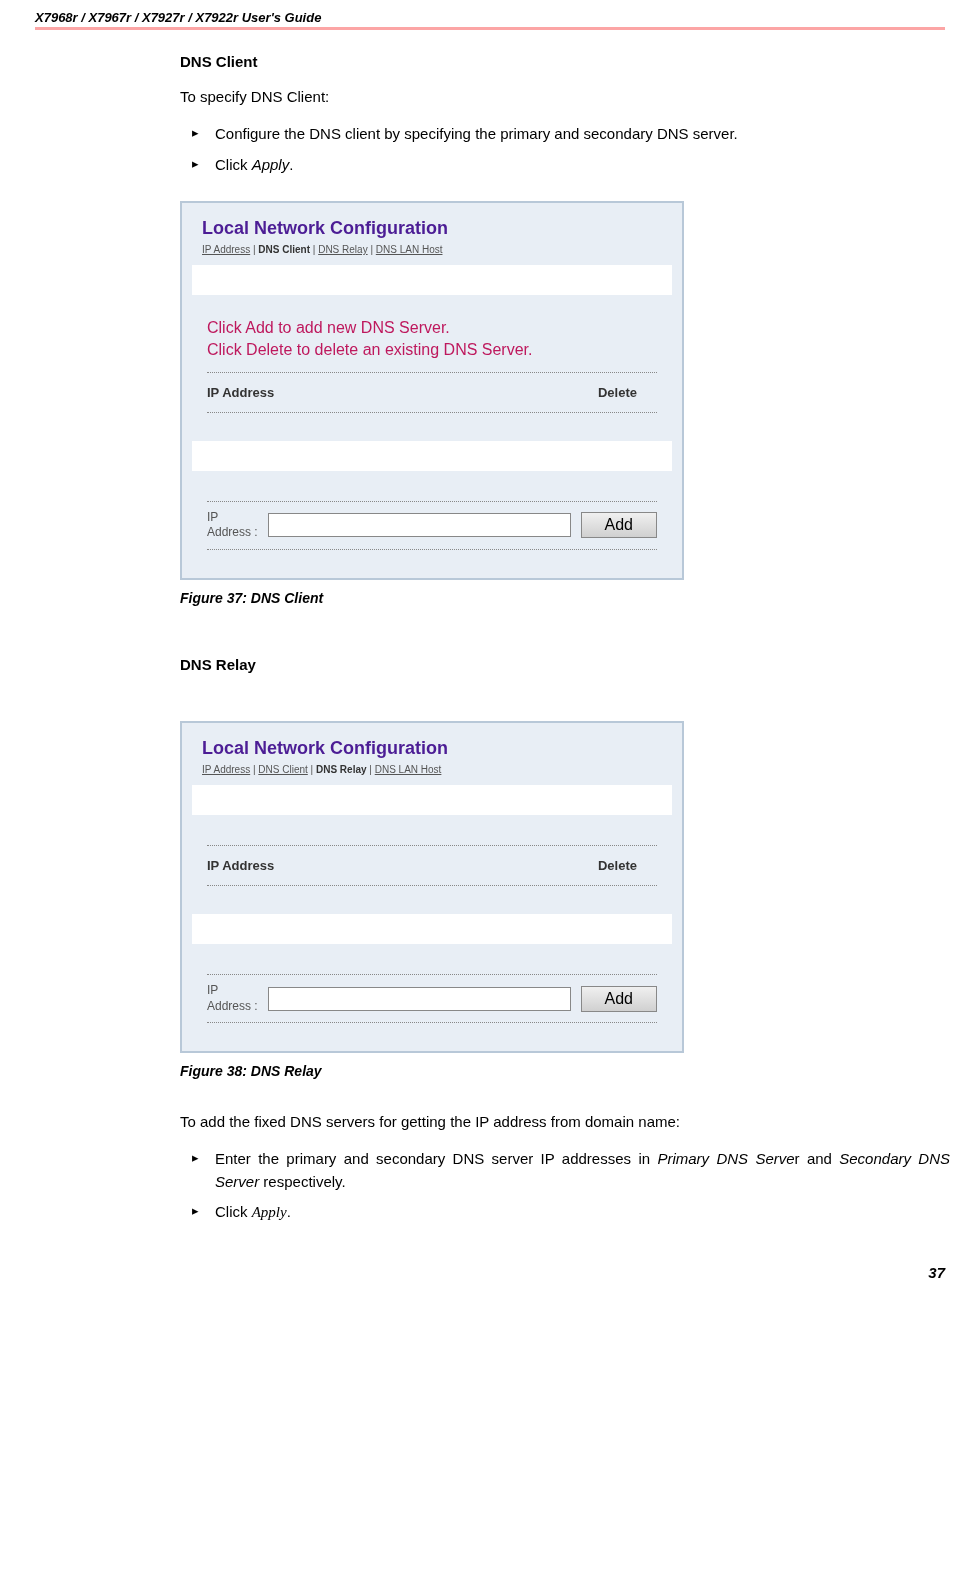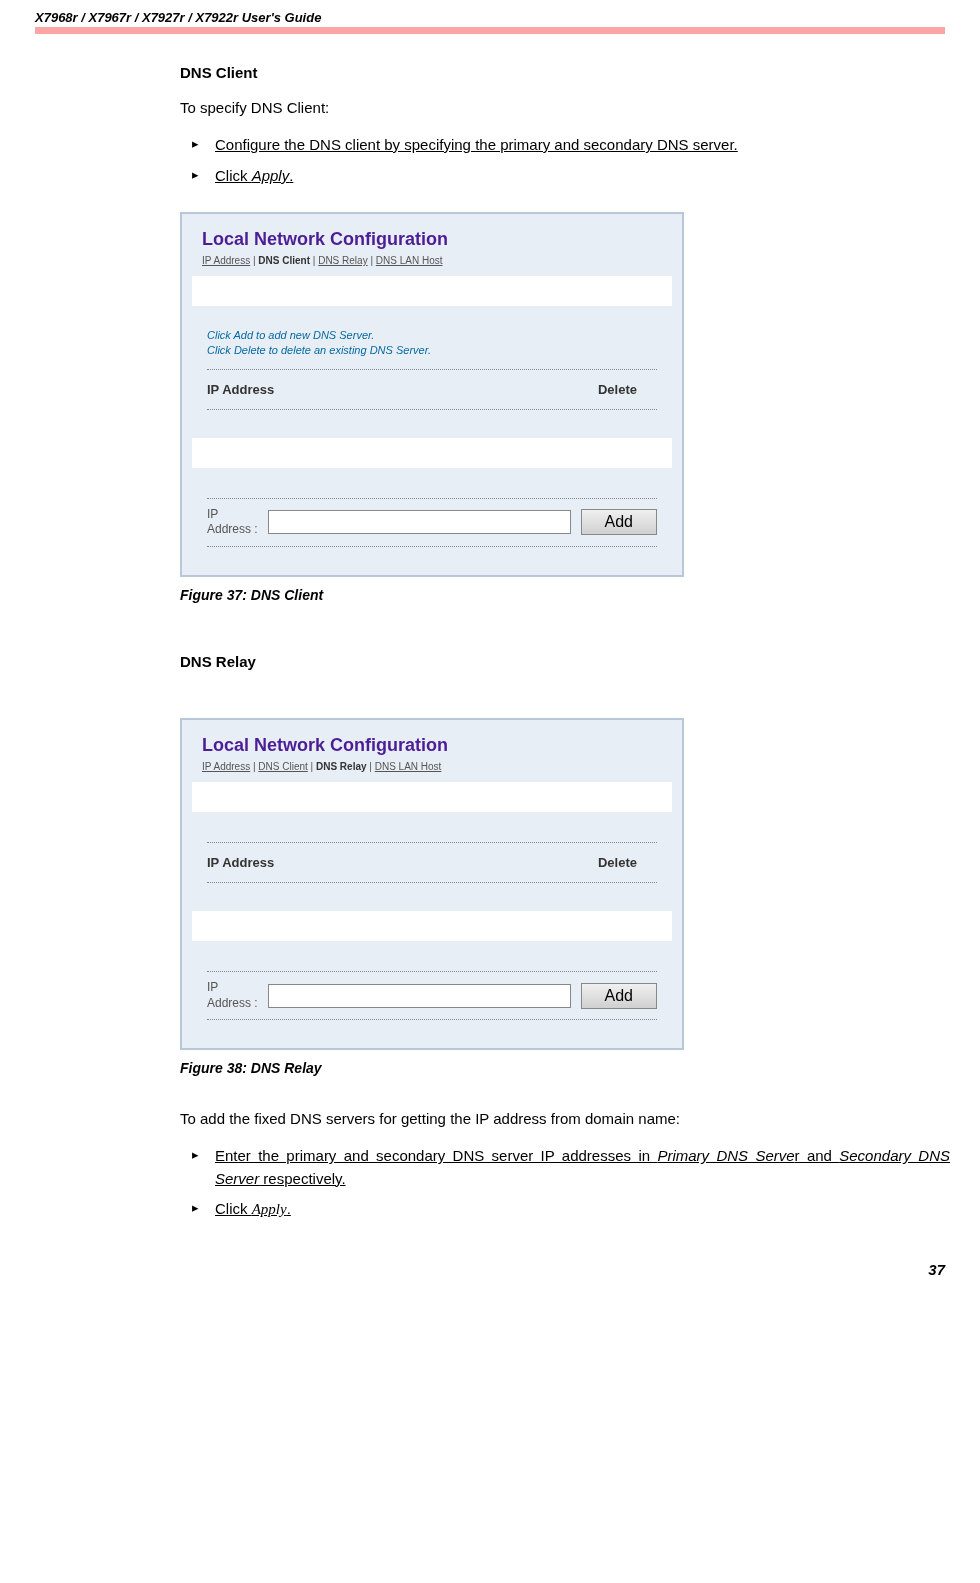--- a/index.html
+++ b/index.html
@@ -9,42 +9,41 @@
       background: white;
       width: 980px;
     }
     .page {
       padding: 10px 35px 20px 35px;
     }
     .header {
       font-style: italic;
       font-weight: bold;
       font-size: 13px;
-      border-bottom: 7px solid #fca5a5;
+      border-bottom: 3px solid #fca5a5;
       padding-bottom: 2px;
-      margin-bottom: 30px;
+      margin-bottom: 23px;
     }
     .content {
       margin-left: 145px;
       width: 770px;
     }
     .section-title {
       font-weight: bold;
       font-size: 15px;
       margin-bottom: 18px;
     }
     .body-text {
       font-size: 15px;
       margin-bottom: 18px;
     }
     .bullet-list {
       list-style: none;
       padding: 0;
       margin: 16px 0 25px 0;
-      text-decoration: underline;
     }
     .bullet-list li {
       position: relative;
       padding-left: 35px;
       font-size: 15px;
       margin-bottom: 8px;
       line-height: 1.5;
     }
     .bullet-list li::before {
       content: "▸";
@@ -89,25 +88,24 @@
       margin: 0 10px 10px 10px;
       min-height: 30px;
     }
     .screenshot-section {
       background: #e8eef5;
       margin: 0 10px 8px 10px;
       padding: 12px 15px;
     }
     .hint-text {
       font-family: Verdana, sans-serif;
-      font-size: 11px;
-      color: #0369a1;
+      font-size: 16px;
+      color: #be185d;
       line-height: 1.4;
       margin-bottom: 10px;
-      font-style: italic;
     }
     .dotted-line {
       border-top: 1px dotted #888;
       margin: 8px 0;
     }
     .table-headers {
       display: flex;
       justify-content: space-between;
       font-family: Verdana, sans-serif;
       font-weight: bold;

